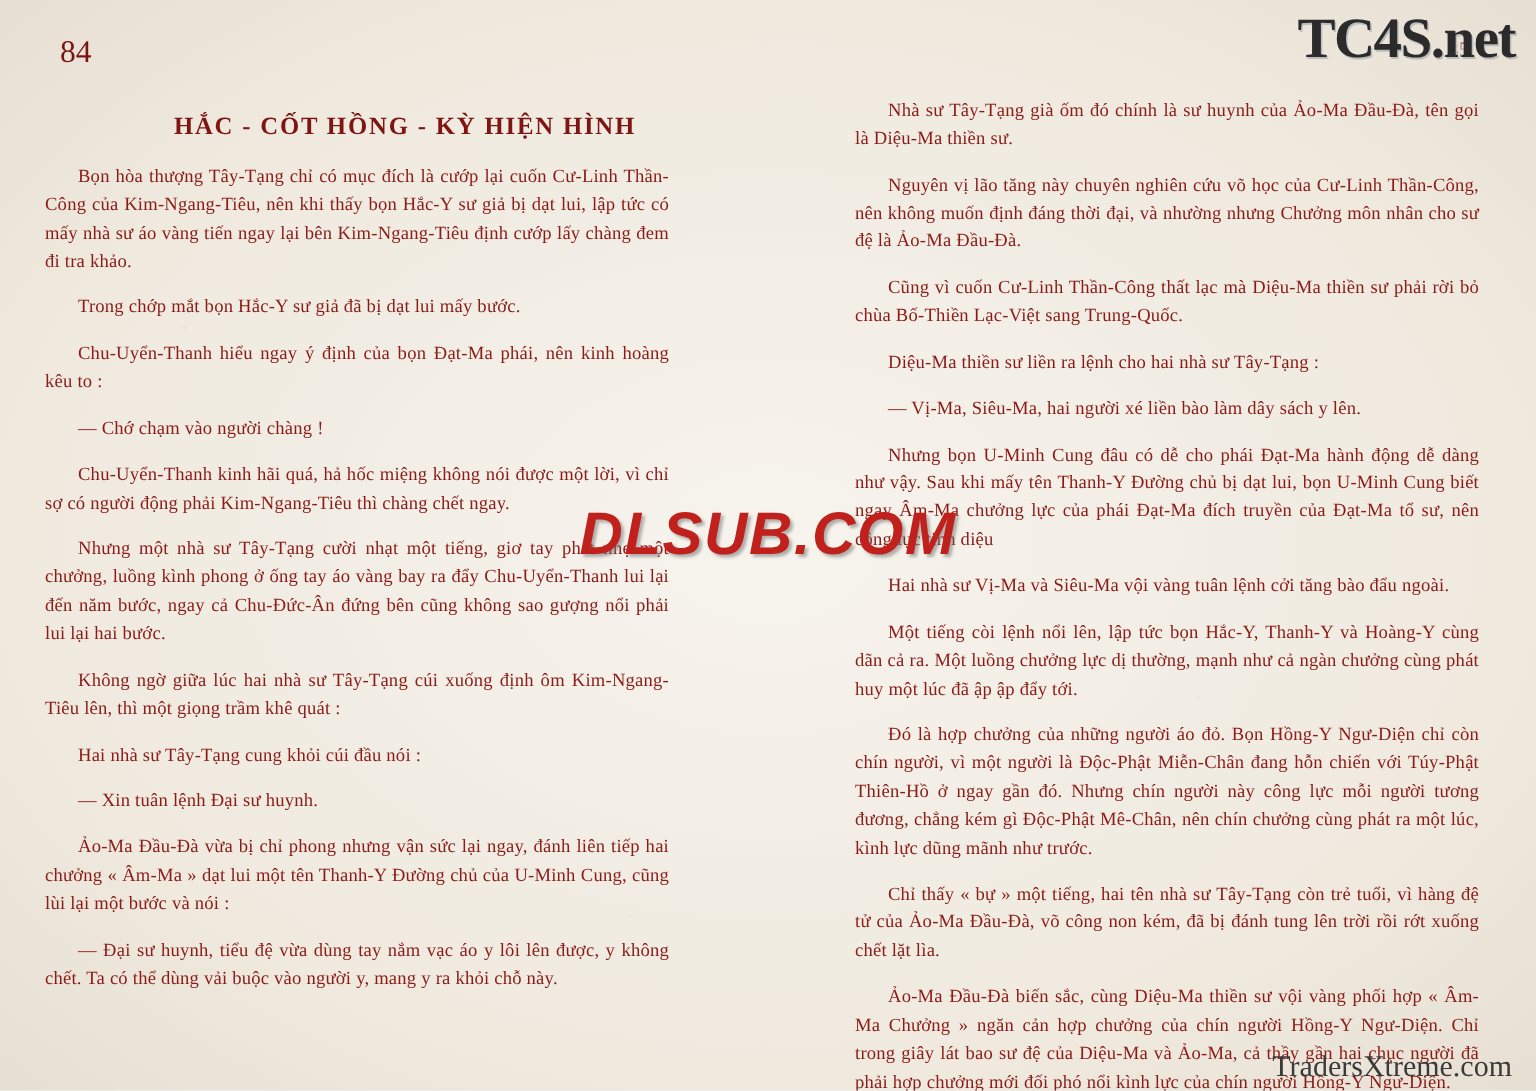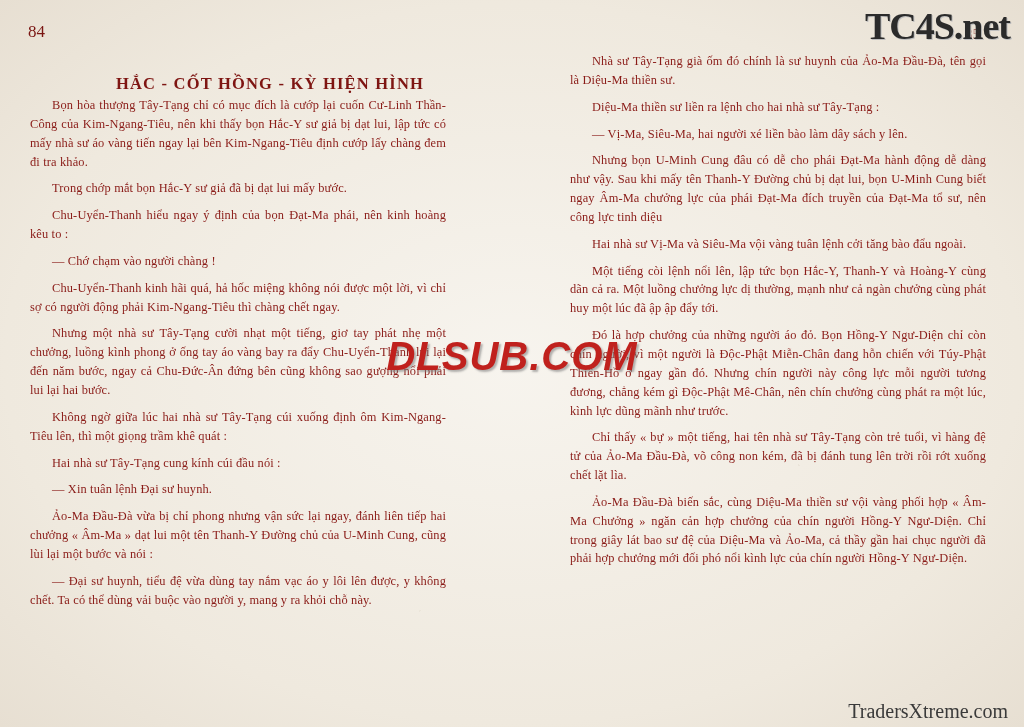--- a/index.html
+++ b/index.html
@@ -51,23 +51,23 @@
     font-style: italic;
     font-size: 40px;
     letter-spacing: 1px;
     color: #c0211d;
     text-shadow: 2px 2px 2px rgba(120,120,120,0.55);
     white-space: nowrap;
     z-index: 5;
   }
   .folio-left {
     position: absolute;
-    left: 28px;
+    left: 40px;
     top: 22px;
-    font-size: 17px;
+    font-size: 21px;
     color: #7a1512;
   }
   .folio-right {
     position: absolute;
     right: 44px;
     top: 26px;
     font-size: 15px;
     color: #7a1512;
     opacity: 0.55;
   }
@@ -88,21 +88,21 @@
     top: 96px;
     width: 416px;
     font-size: 12.4px;
     line-height: 1.52;
     text-align: justify;
     color: #8a1b17;
   }
   .col-left { left: 30px; }
   .col-right { left: 570px; top: 52px; }
   .col p {
-    margin: 0 0 8px 0;
+    margin: 12px 0 8px 0;
     text-indent: 22px;
     letter-spacing: 0.15px;
   }
   .col p.dash {
     text-indent: 22px;
   }
   
   .speckle {
     position: absolute;
     inset: 0;
@@ -127,28 +127,30 @@
   <div class="title">HẮC - CỐT  HỒNG - KỲ  HIỆN  HÌNH</div>
 
   <div class="col col-left">
     <p>Bọn hòa thượng Tây-Tạng chỉ có mục đích là cướp lại cuốn Cư-Linh Thần-Công của Kim-Ngang-Tiêu, nên khi thấy bọn Hắc-Y sư giả bị dạt lui, lập tức có mấy nhà sư áo vàng tiến ngay lại bên Kim-Ngang-Tiêu định cướp lấy chàng đem đi tra khảo.</p>
     <p>Trong chớp mắt bọn Hắc-Y sư giả đã bị dạt lui mấy bước.</p>
     <p>Chu-Uyển-Thanh hiểu ngay ý định của bọn Đạt-Ma phái, nên kinh hoàng kêu to :</p>
     <p class="dash">— Chớ chạm vào người chàng !</p>
     <p>Chu-Uyển-Thanh kinh hãi quá, hả hốc miệng không nói được một lời, vì chỉ sợ có người động phải Kim-Ngang-Tiêu thì chàng chết ngay.</p>
     <p>Nhưng một nhà sư Tây-Tạng cười nhạt một tiếng, giơ tay phát nhẹ một chưởng, luồng kình phong ở ống tay áo vàng bay ra đẩy Chu-Uyển-Thanh lui lại đến năm bước, ngay cả Chu-Đức-Ân đứng bên cũng không sao gượng nổi phải lui lại hai bước.</p>
     <p>Không ngờ giữa lúc hai nhà sư Tây-Tạng cúi xuống định ôm Kim-Ngang-Tiêu lên, thì một giọng trầm khê quát :</p>
-    <p>Hai nhà sư Tây-Tạng cung kính cúi đầu nói :</p>
+    <p>Hai nhà sư Tây-Tạng cung khỏi cúi đầu nói :</p>
     <p class="dash">— Xin tuân lệnh Đại sư huynh.</p>
     <p>Ảo-Ma Đầu-Đà vừa bị chỉ phong nhưng vận sức lại ngay, đánh liên tiếp hai chưởng « Âm-Ma » dạt lui một tên Thanh-Y Đường chủ của U-Minh Cung, cũng lùi lại một bước và nói :</p>
     <p class="dash">— Đại sư huynh, tiểu đệ vừa dùng tay nắm vạc áo y lôi lên được, y không chết. Ta có thể dùng vải buộc vào người y, mang y ra khỏi chỗ này.</p>
   </div>
 
   <div class="col col-right">
     <p>Nhà sư Tây-Tạng già ốm đó chính là sư huynh của Ảo-Ma Đầu-Đà, tên gọi là Diệu-Ma thiền sư.</p>
+    <p>Nguyên vị lão tăng này chuyên nghiên cứu võ học của Cư-Linh Thần-Công, nên không muốn định đáng thời đại, và nhường nhưng Chưởng môn nhân cho sư đệ là Ảo-Ma Đầu-Đà.</p>
+    <p>Cũng vì cuốn Cư-Linh Thần-Công thất lạc mà Diệu-Ma thiền sư phải rời bỏ chùa Bố-Thiền Lạc-Việt sang Trung-Quốc.</p>
     <p>Diệu-Ma thiền sư liền ra lệnh cho hai nhà sư Tây-Tạng :</p>
     <p class="dash">— Vị-Ma, Siêu-Ma, hai người xé liền bào làm dây sách y lên.</p>
     <p>Nhưng bọn U-Minh Cung đâu có dễ cho phái Đạt-Ma hành động dễ dàng như vậy. Sau khi mấy tên Thanh-Y Đường chủ bị dạt lui, bọn U-Minh Cung biết ngay Âm-Ma chưởng lực của phái Đạt-Ma đích truyền của Đạt-Ma tổ sư, nên công lực tinh diệu</p>
     <p>Hai nhà sư Vị-Ma và Siêu-Ma vội vàng tuân lệnh cởi tăng bào đẩu ngoài.</p>
     <p>Một tiếng còi lệnh nổi lên, lập tức bọn Hắc-Y, Thanh-Y và Hoàng-Y cùng dãn cả ra. Một luồng chưởng lực dị thường, mạnh như cả ngàn chưởng cùng phát huy một lúc đã ập ập đẩy tới.</p>
     <p>Đó là hợp chưởng của những người áo đỏ. Bọn Hồng-Y Ngư-Diện chỉ còn chín người, vì một người là Độc-Phật Miễn-Chân đang hỗn chiến với Túy-Phật Thiên-Hồ ở ngay gần đó. Nhưng chín người này công lực mỗi người tương đương, chẳng kém gì Độc-Phật Mê-Chân, nên chín chưởng cùng phát ra một lúc, kình lực dũng mãnh như trước.</p>
     <p>Chỉ thấy « bự » một tiếng, hai tên nhà sư Tây-Tạng còn trẻ tuổi, vì hàng đệ tử của Ảo-Ma Đầu-Đà, võ công non kém, đã bị đánh tung lên trời rồi rớt xuống chết lặt lìa.</p>
     <p>Ảo-Ma Đầu-Đà biến sắc, cùng Diệu-Ma thiền sư vội vàng phối hợp « Âm-Ma Chưởng » ngăn cản hợp chưởng của chín người Hồng-Y Ngư-Diện. Chỉ trong giây lát bao sư đệ của Diệu-Ma và Ảo-Ma, cả thầy gần hai chục người đã phải hợp chưởng mới đối phó nổi kình lực của chín người Hồng-Y Ngư-Diện.</p>
   </div>
 

